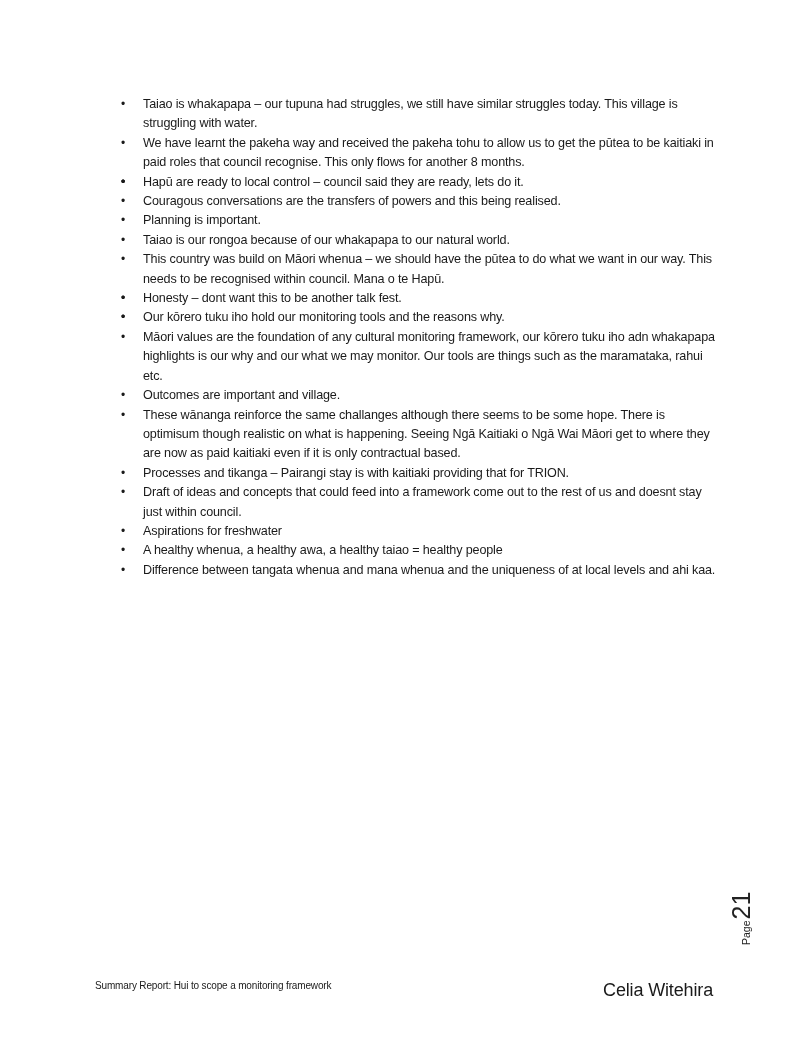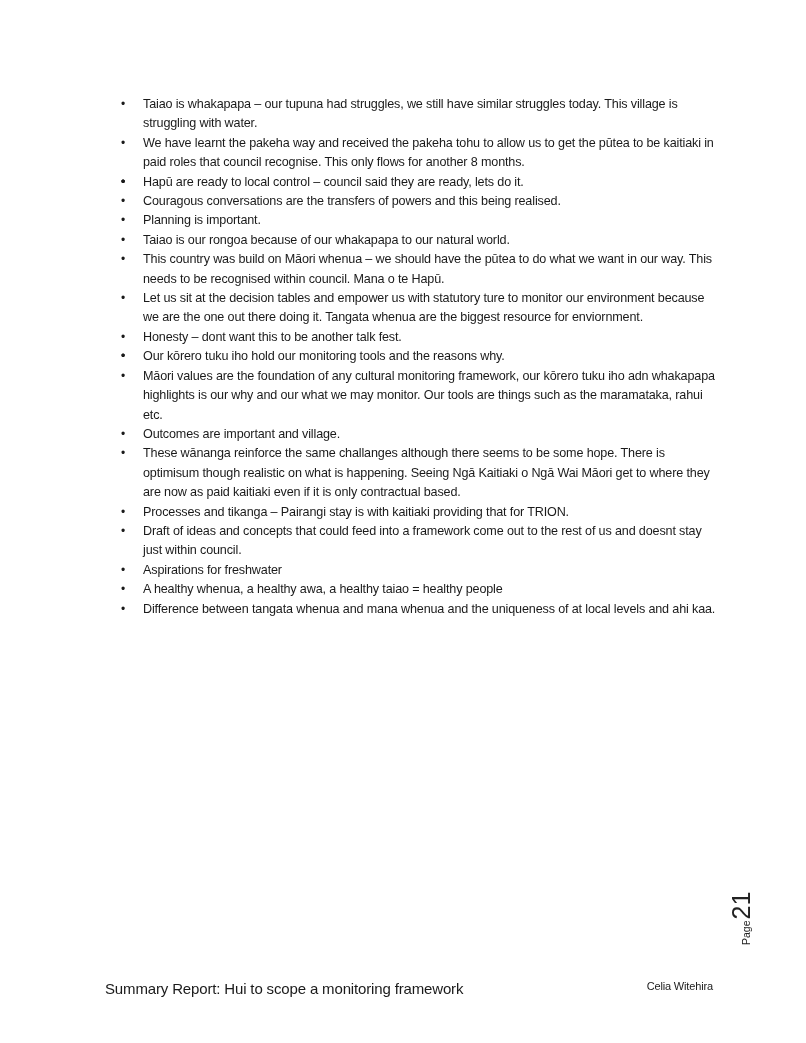--- a/index.html
+++ b/index.html
@@ -42,29 +42,28 @@
       position: absolute;
       left: -22px;
       top: 0;
       font-size: 12px;
       line-height: 19.4px;
     }
     .footer-left {
       position: absolute;
       left: 95px;
       top: 980px;
-      font-size: 15px;
+      font-size: 10px;
       letter-spacing: -0.15px;
-      margin-left: 10px;
     }
     .footer-right {
       position: absolute;
       right: 93px;
       top: 980px;
-      font-size: 11px;
+      font-size: 18px;
       letter-spacing: -0.15px;
     }
     .page-number {
       position: absolute;
       left: 727px;
       top: 945px;
       transform-origin: left top;
       transform: rotate(-90deg);
       white-space: nowrap;
       display: flex;
@@ -88,21 +87,21 @@
   <ul class="bullets">
     <li><span class="bullet">•</span><span>Taiao is whakapapa – our tupuna had struggles, we still have similar struggles today.  This village is struggling with water.</span></li>
     <li><span class="bullet">•</span><span>We have learnt the pakeha way and received the pakeha tohu to allow us to get the pūtea to be kaitiaki in paid roles that council recognise.  This only flows for another 8 months.</span></li>
     <li><span class="bullet">•</span></li>
     <li><span class="bullet">•</span></li>
     <li><span class="bullet">•</span><span>Hapū are ready to local control – council said they are ready, lets do it.</span></li>
     <li><span class="bullet">•</span><span>Couragous conversations are the transfers of powers and this being realised.</span></li>
     <li><span class="bullet">•</span><span>Planning is important.</span></li>
     <li><span class="bullet">•</span><span>Taiao is our rongoa because of our whakapapa to our natural world.</span></li>
     <li><span class="bullet">•</span><span>This country was build on Māori whenua – we should have the pūtea to do what we want in our way.  This needs to be recognised within council.  Mana o te Hapū.</span></li>
-    <li><span class="bullet">•</span><span>Let us sit at the decision tables and empower us with statutory ture to monitor our environment because we are the one out there doing it.  Tangata whenua are the biggest resource for enviornment.</span></li>
+    <li><span class="bullet">•</span></li>
     <li><span class="bullet">•</span><span>Honesty – dont want this to be another talk fest.</span></li>
     <li><span class="bullet">•</span></li>
     <li><span class="bullet">•</span><span>Our kōrero tuku iho hold our monitoring tools and the reasons why.</span></li>
     <li><span class="bullet">•</span><span>Māori values are the foundation of any cultural monitoring framework, our kōrero tuku iho adn whakapapa highlights is our why and our what we may monitor.  Our tools are things such as the maramataka, rahui etc.</span></li>
     <li><span class="bullet">•</span><span>Outcomes are important and village.</span></li>
     <li><span class="bullet">•</span><span>These wānanga reinforce the same challanges although there seems to be some hope.  There is optimisum though realistic on what is happening.  Seeing Ngā Kaitiaki o Ngā Wai Māori get to where they are now as paid kaitiaki even if it is only contractual based.</span></li>
     <li><span class="bullet">•</span><span>Processes and tikanga – Pairangi stay is with kaitiaki providing that for TRION.</span></li>
     <li><span class="bullet">•</span><span>Draft of ideas and concepts that could feed into a framework come out to the rest of us and doesnt stay just within council.</span></li>
     <li><span class="bullet">•</span><span>Aspirations for freshwater</span></li>
     <li><span class="bullet">•</span><span>A healthy whenua, a healthy awa, a healthy taiao = healthy people</span></li>

